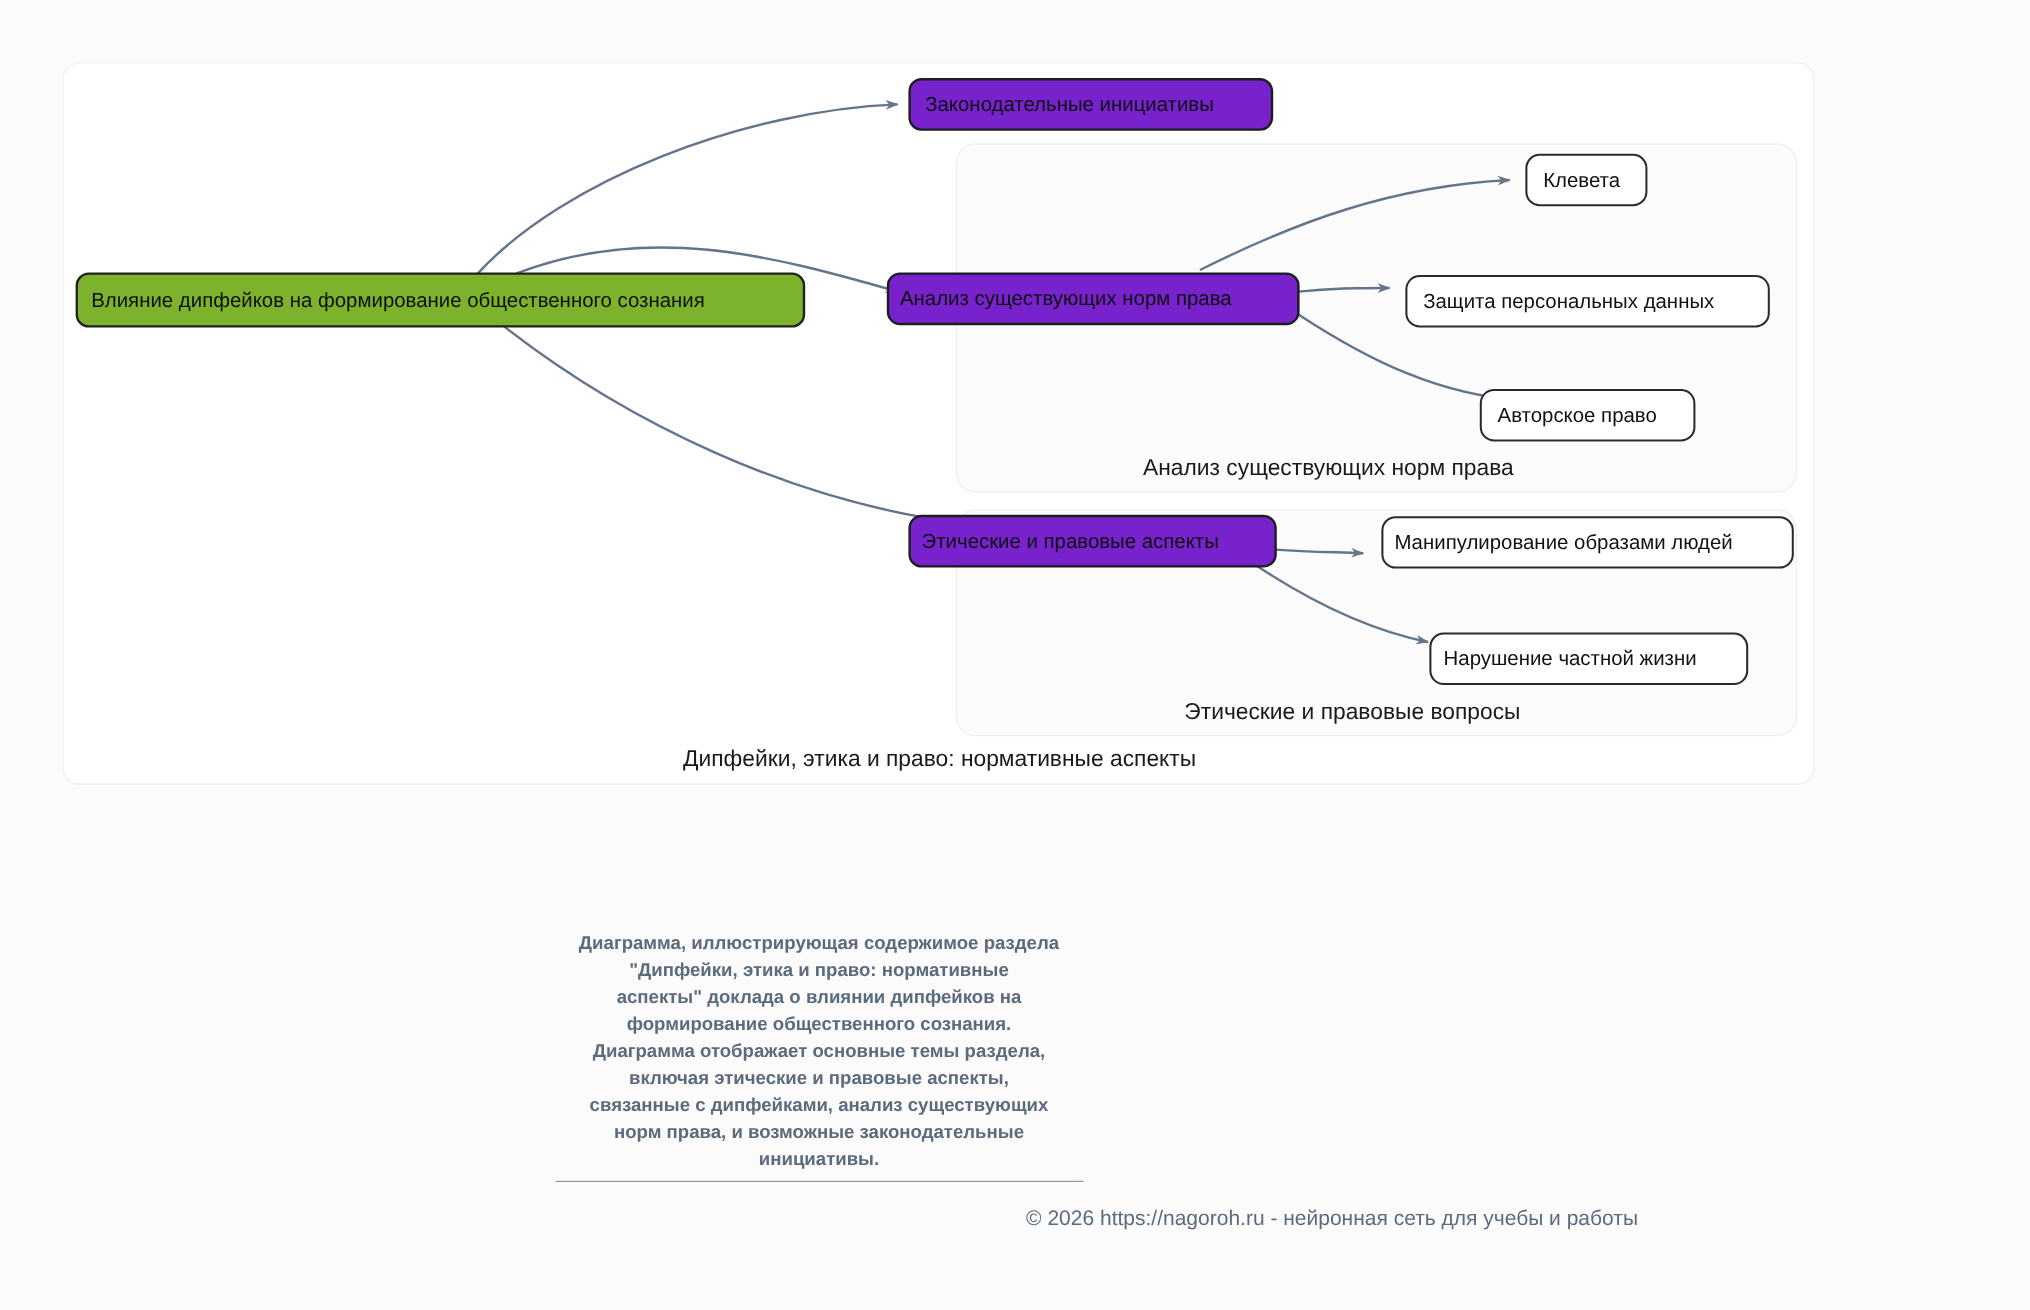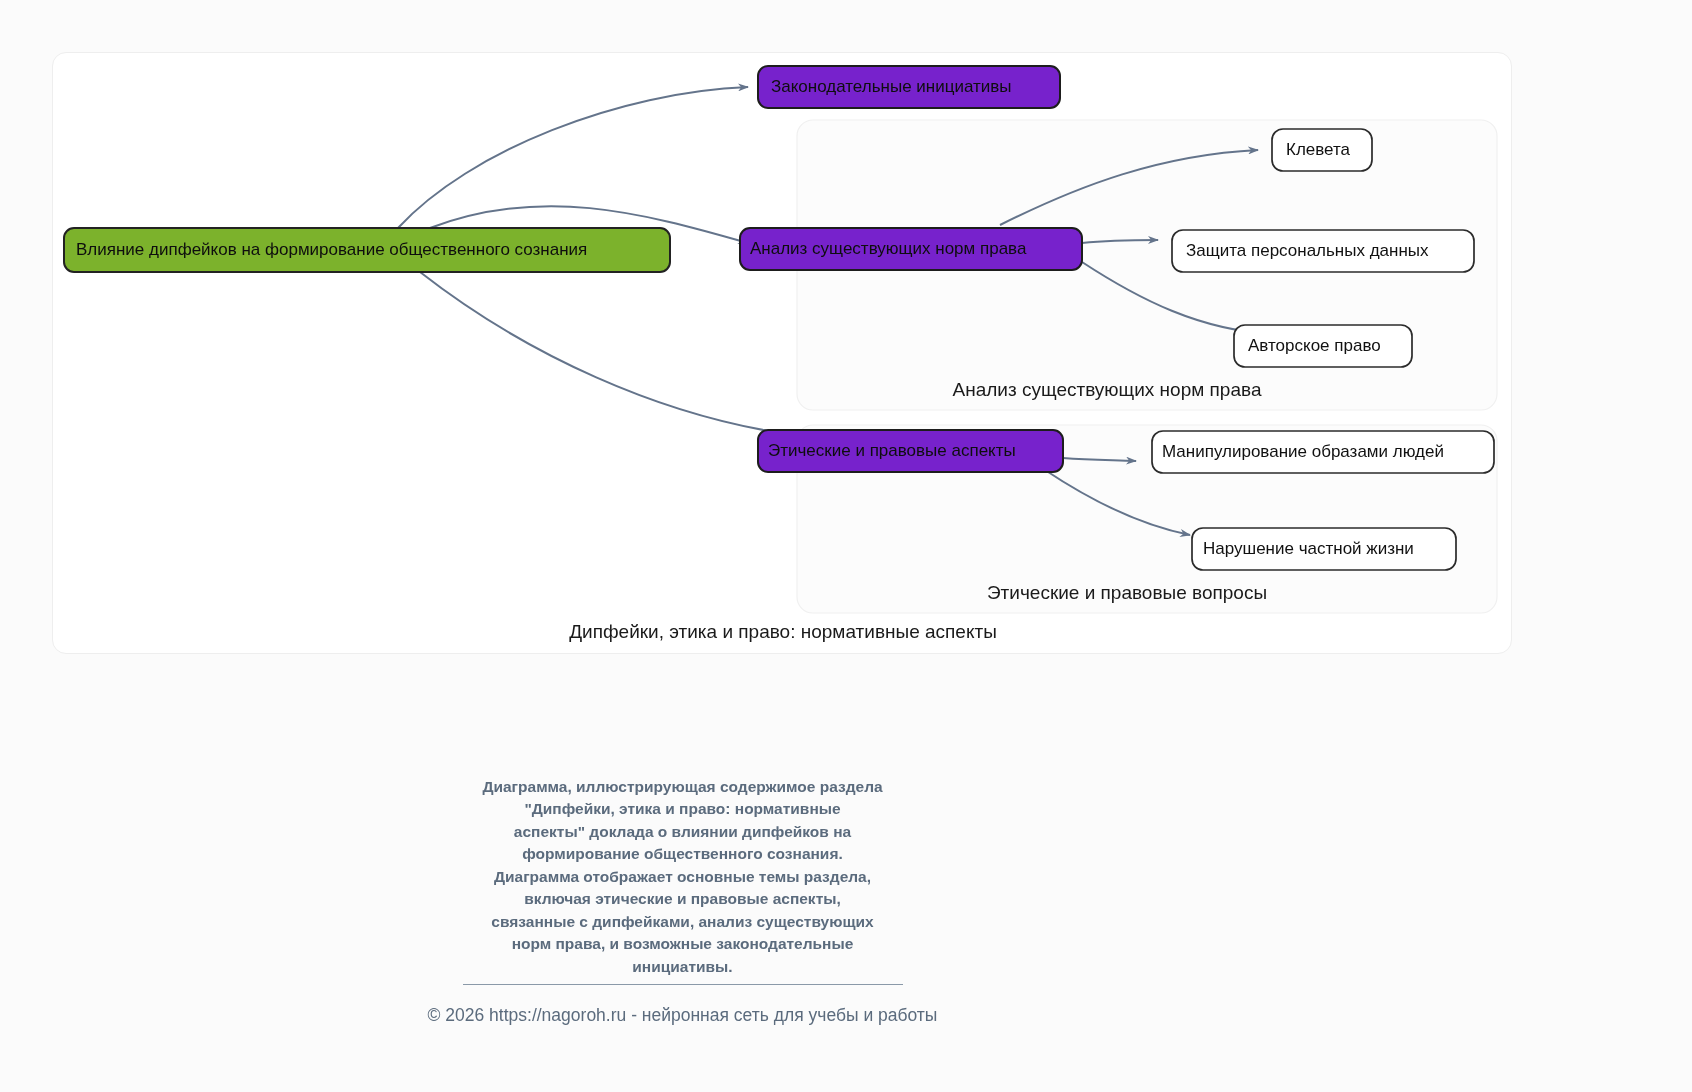--- a/index.html
+++ b/index.html
@@ -107,20 +107,21 @@
     width: 440px;
     margin: 6px auto 0 auto;
     border: 0;
     border-top: 1.4px solid #8a99a8;
   }
   .footer-copy {
     font-family: "Liberation Sans", sans-serif;
     font-size: 17.5px;
     color: #5b6b7d;
     margin-top: 20px;
+    text-align: right;
   }
 </style>
 </head>
 <body>
 
 <div id="root">
 
   <div class="diagram-card"></div>
 
   <svg class="flow" viewBox="0 0 1692 700">

